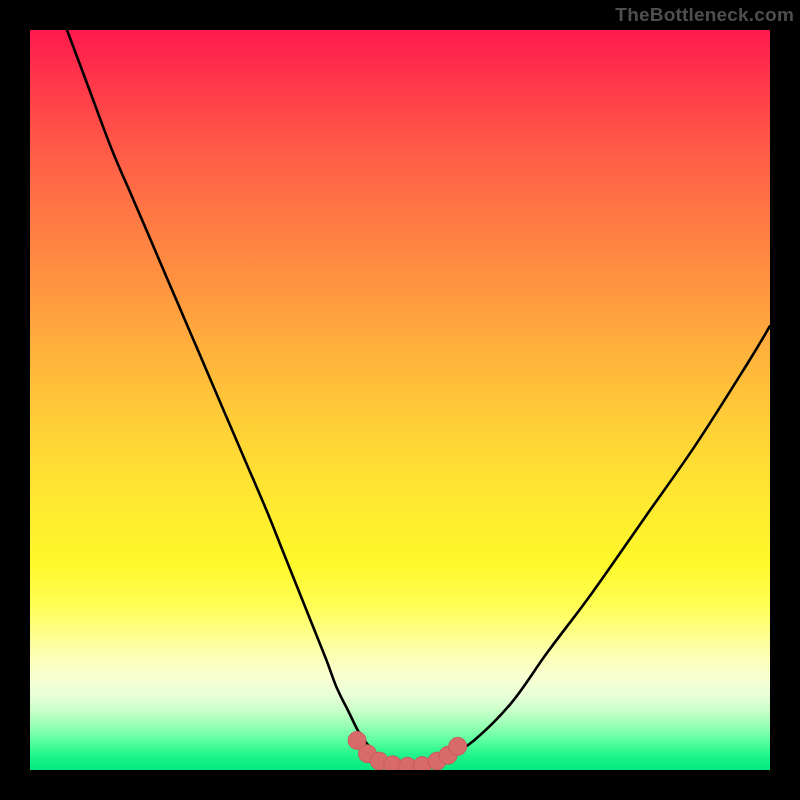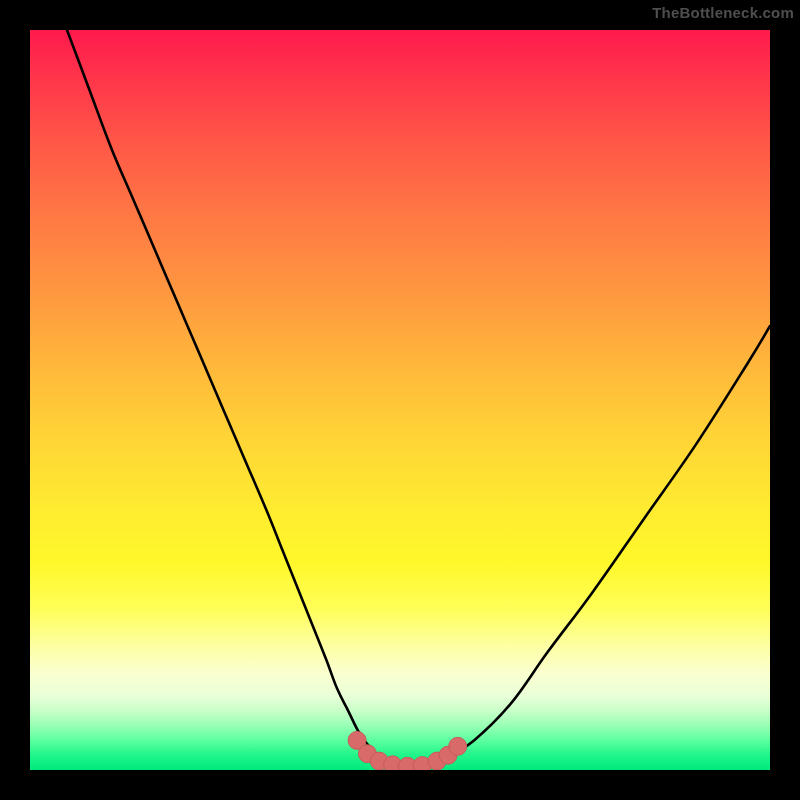--- a/index.html
+++ b/index.html
@@ -50,21 +50,21 @@
       #5cffa0 96%,
       #20f58a 98%,
       #00e97e 100%
     );
   }
   .water {
     position: absolute;
     right: 6px;
     top: 4px;
     color: #4e4e4e;
-    font-size: 15px;
+    font-size: 19px;
     font-weight: 600;
     letter-spacing: 0.2px;
     user-select: none;
   }
   svg {
     position: absolute;
     left: 0; top: 0;
     overflow: visible;
   }
 </style>

